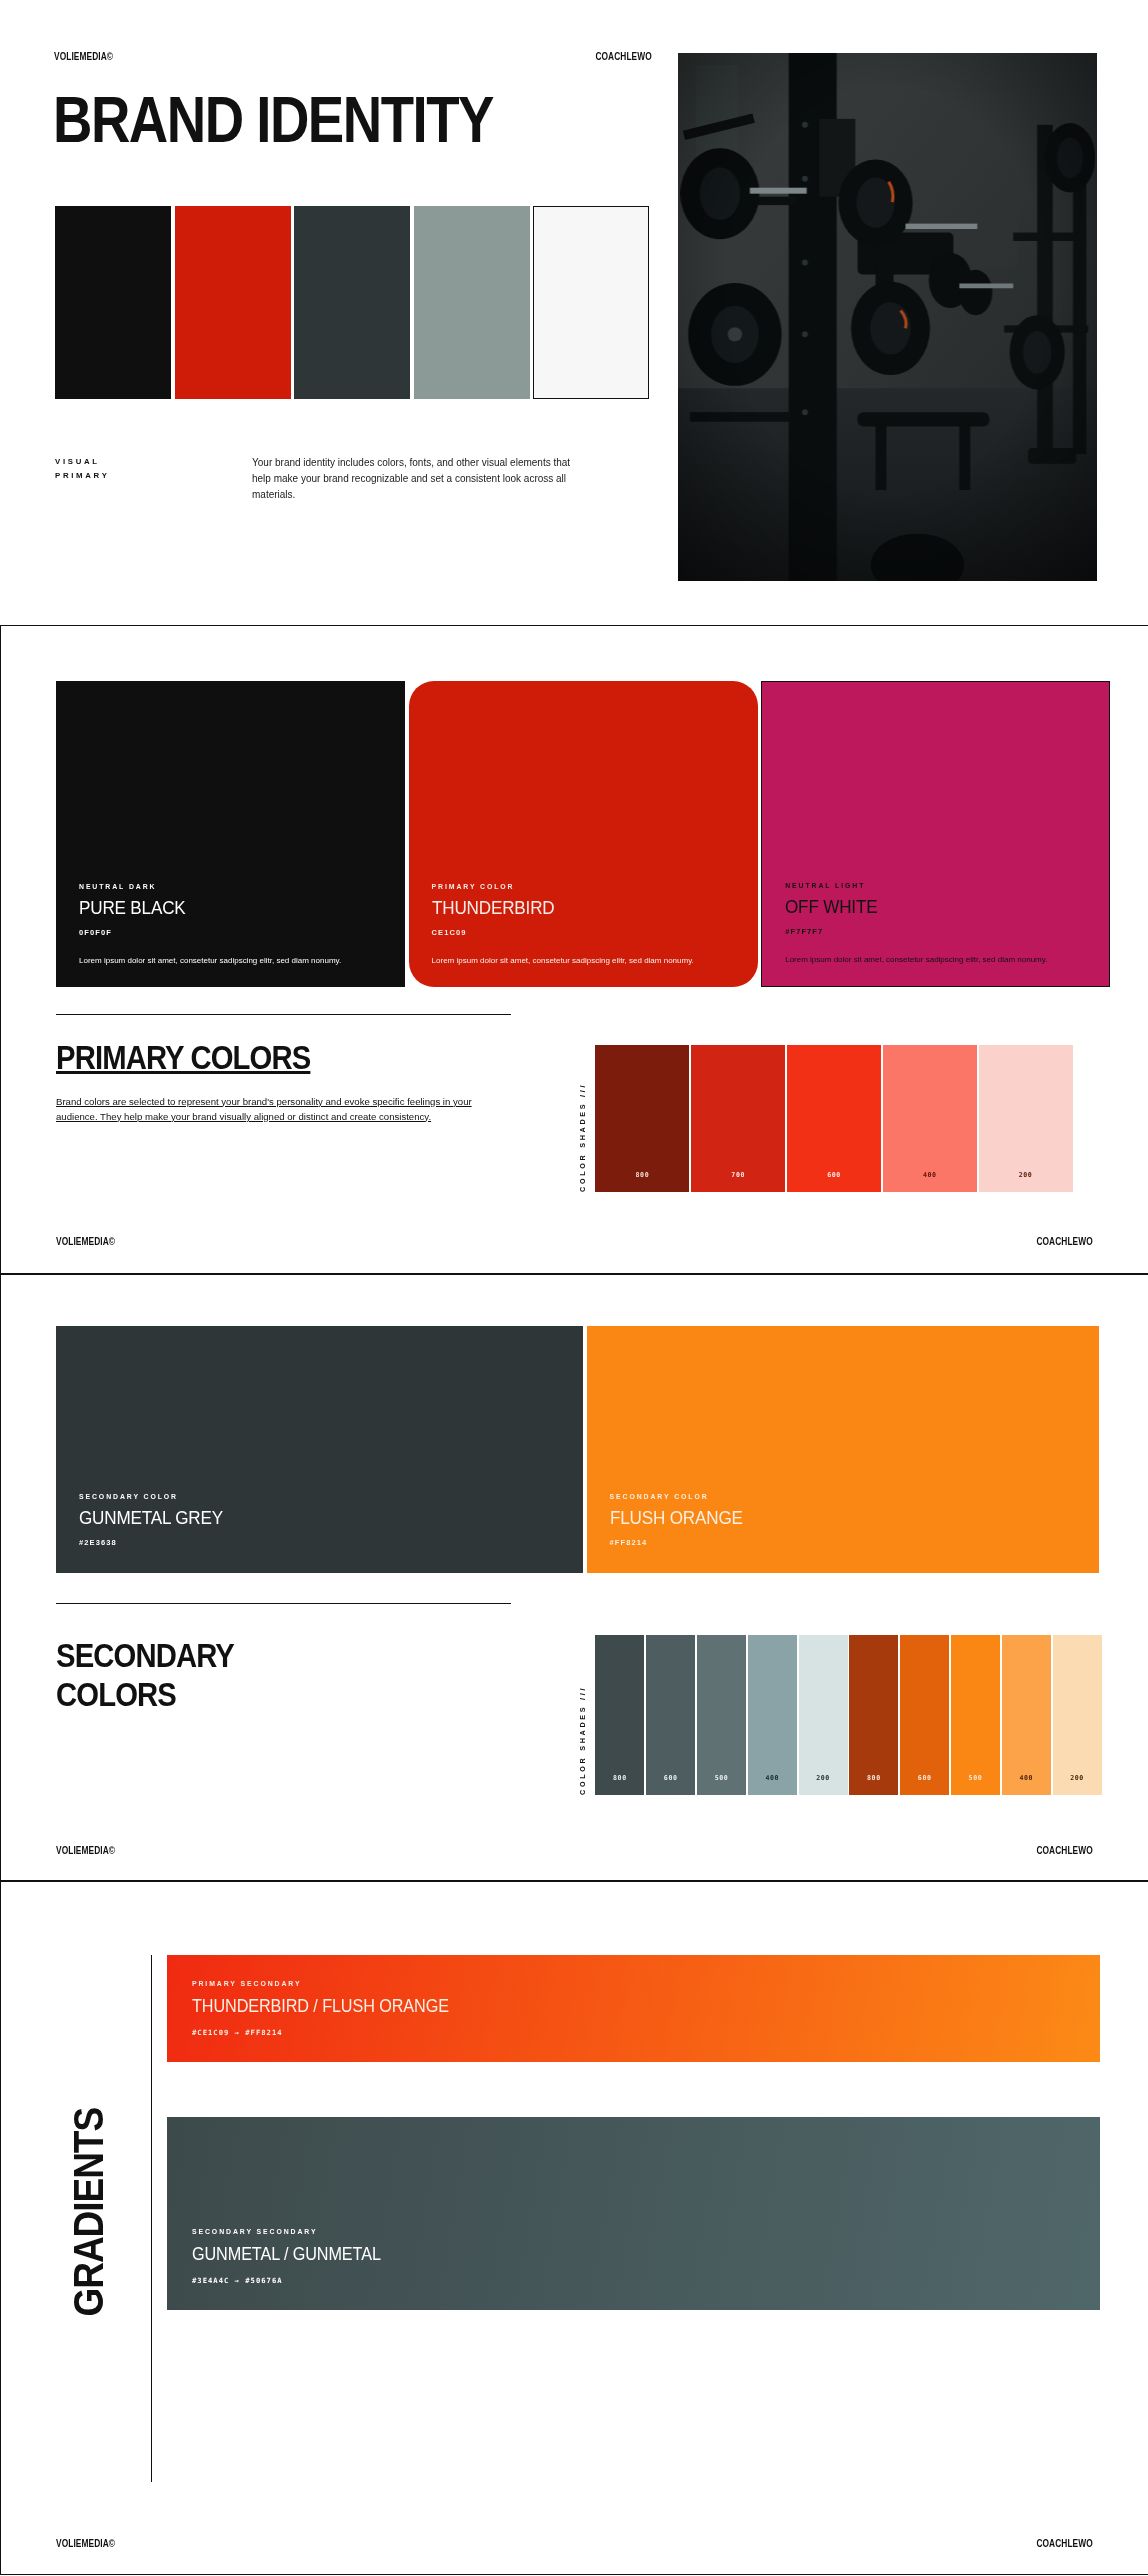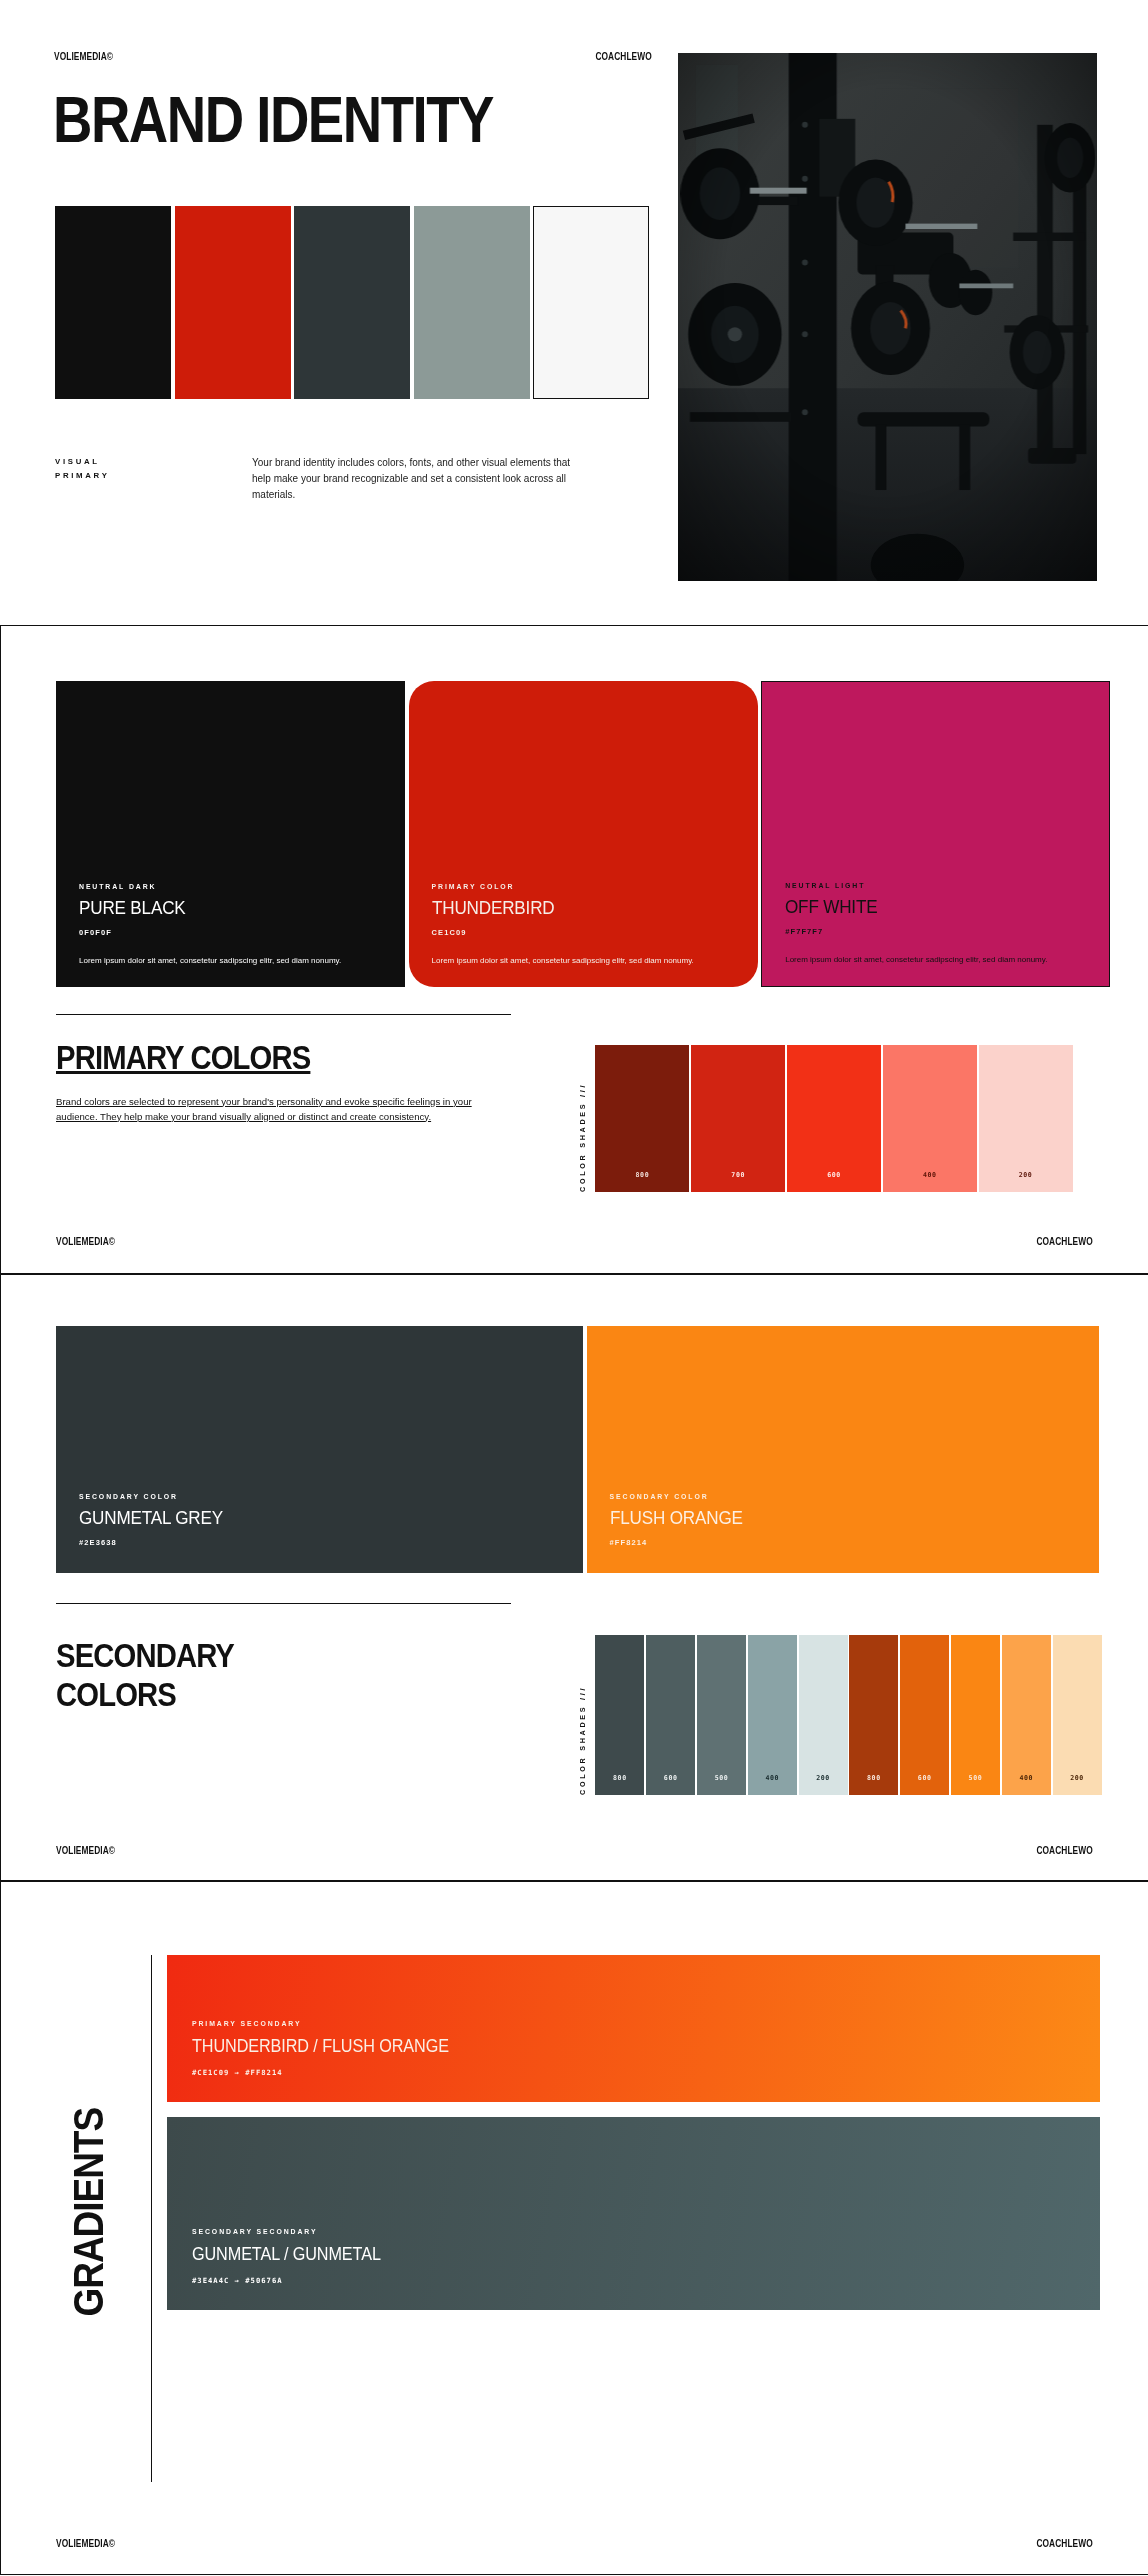--- a/index.html
+++ b/index.html
@@ -351,21 +351,21 @@
     <div class="brandmark">VOLIEMEDIA©</div>
     <div class="brandmark right">COACHLEWO</div>
   </div>
 </section>
 
 <section class="page page-4 sheet">
 
   <h2 class="grad-title" style="left:63px; top:209px;">GRADIENTS</h2>
   <div class="grad-divider" style="left:150px; top:73px; height:527px;"></div>
 
-  <div class="grad-card" id="grad-card-0" style="left: 166px; top: 73px; width: 933px; height: 147px; background: linear-gradient(100deg, rgb(240, 42, 17) 0%, rgb(252, 138, 22) 100%); color: rgb(251, 239, 230);">
+  <div class="grad-card" id="grad-card-0" style="left: 166px; top: 73px; width: 933px; height: 107px; background: linear-gradient(100deg, rgb(240, 42, 17) 0%, rgb(252, 138, 22) 100%); color: rgb(251, 239, 230);">
     <div class="grad-inner">
       <div class="grad-kicker">PRIMARY SECONDARY</div>
       <div class="grad-name">THUNDERBIRD / FLUSH ORANGE</div>
       <div class="grad-hex">#CE1C09  →  #FF8214</div>
     </div>
   </div>
 
   <div class="grad-card" id="grad-card-1" style="left: 166px; top: 235px; width: 933px; height: 193px; background: linear-gradient(100deg, rgb(61, 74, 75) 0%, rgb(80, 103, 106) 100%); color: rgb(255, 255, 255);">
     <div class="grad-inner">
       <div class="grad-kicker">SECONDARY SECONDARY</div>

